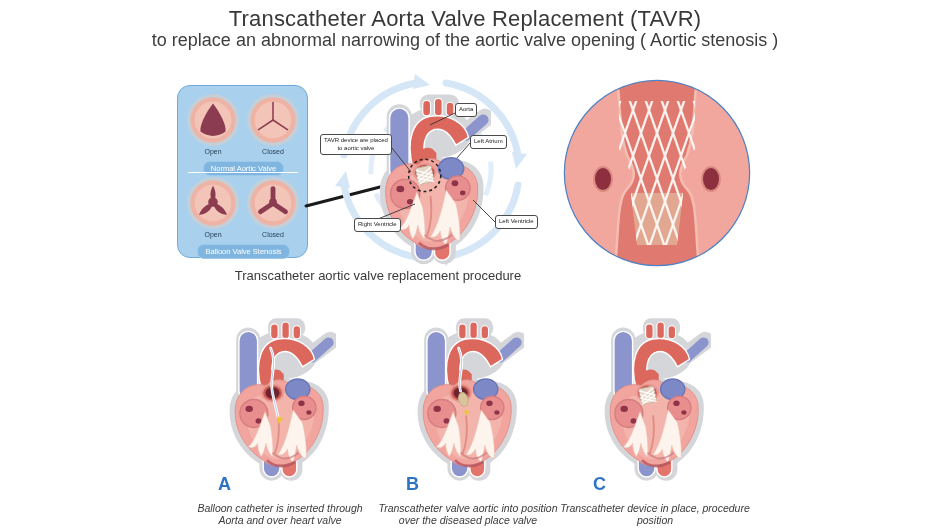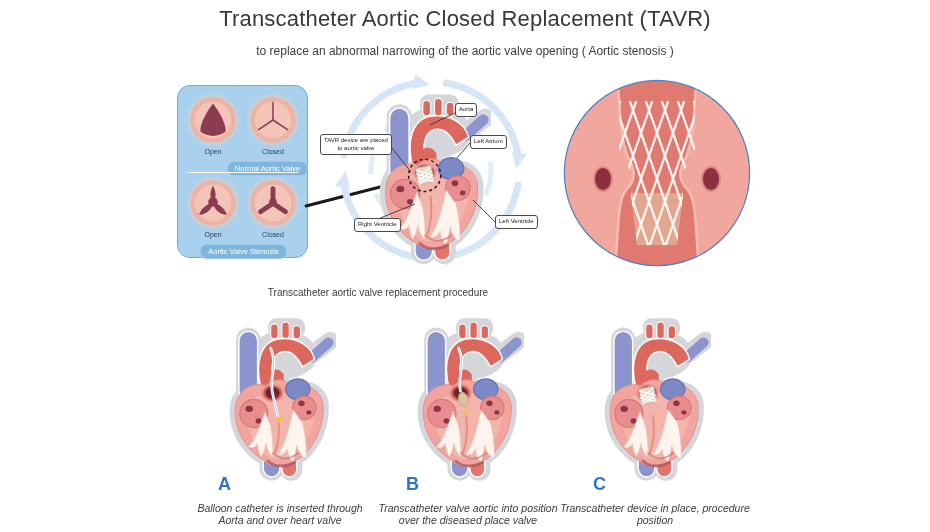--- a/index.html
+++ b/index.html
@@ -1,36 +1,36 @@
 <!DOCTYPE html>
 <html><head>
 <meta charset="utf-8">
 <style>
   html,body{margin:0;padding:0;background:#fff;font-family:"Liberation Sans",sans-serif;}
   #canvas{position:relative;width:930px;height:532px;background:#fff;overflow:hidden;}
 
   
   .title{position:absolute;top:6px;left:0;width:930px;text-align:center;
          font-size:22px;font-weight:400;color:#383838;letter-spacing:.2px;}
-  .subtitle{position:absolute;top:44px;left:0;width:930px;text-align:center;
-            font-size:12px;color:#3d3d3d;}
+  .subtitle{position:absolute;top:30px;left:0;width:930px;text-align:center;
+            font-size:18px;color:#3d3d3d;}
 
   
   .valve-panel{position:absolute;left:177px;top:85px;width:131px;height:173px;
                background:#a9d1ee;border:1.5px solid #6fabdc;border-radius:13px;box-sizing:border-box;}
   .valve-circle{position:absolute;width:54px;height:54px;}
   .vc1{left:8px;top:7px;} .vc2{left:68px;top:7px;}
   .vc3{left:8px;top:90px;} .vc4{left:68px;top:90px;}
   .valve-state{position:absolute;width:54px;text-align:center;font-size:7px;color:#274158;}
   .vs1{left:8px;top:62px;} .vs2{left:68px;top:62px;}
   .vs3{left:8px;top:145px;} .vs4{left:68px;top:145px;}
   .pill{position:absolute;left:0;width:131px;text-align:center;}
   .pill span{display:inline-block;background:#7fb5de;border:1px solid #9ccaec;color:#fff;
              font-size:7.5px;padding:2px 7px;border-radius:7px;white-space:nowrap;}
-  .pill-normal{top:71px;padding-left:24px;} .pill-stenosis{top:154px;}
+  .pill-normal{top:71px;} .pill-stenosis{top:154px;}
   .panel-divider{position:absolute;left:10px;top:86px;width:110px;height:0;border-top:1.5px solid #ffffff;}
 
   
   .connector-svg{position:absolute;left:304px;top:170px;width:125px;height:42px;}
 
   
   .heart-center{position:absolute;left:318px;top:72px;width:235px;height:205px;}
   .arrows-svg{position:absolute;left:13px;top:-2px;width:200px;height:200px;}
   .center-heart-svg{position:absolute;left:56px;top:6px;width:117px;height:187px;}
   .leaders-svg{position:absolute;left:0;top:0;width:235px;height:205px;pointer-events:none;}
@@ -39,22 +39,22 @@
   .co-aorta{left:137px;top:31px;}
   .co-left-atrium{left:152px;top:63px;}
   .co-tavr{left:2px;top:62px;}
   .co-right-ventricle{left:36px;top:146px;}
   .co-left-ventricle{left:177px;top:143px;}
 
   
   .detail-circle{position:absolute;left:561px;top:77px;width:192px;height:192px;}
 
   
-  .procedure-heading{position:absolute;top:287px;left:0;width:756px;text-align:center;
-                     font-size:10px;color:#3a3a3a;}
+  .procedure-heading{position:absolute;top:268px;left:0;width:756px;text-align:center;
+                     font-size:13px;color:#3a3a3a;}
 
   
   .step-col{position:absolute;top:303px;width:190px;height:229px;}
   .col-a{left:185px;} .col-b{left:373px;} .col-c{left:560px;}
   .step-heart{position:absolute;left:39px;top:0;width:112px;height:178px;}
   .step-letter{position:absolute;left:33px;top:171px;font-size:18px;font-weight:bold;color:#2e74c6;}
   .step-caption{position:absolute;left:0;top:199px;width:190px;text-align:center;
                 font-size:10.5px;color:#3b3b3b;line-height:1.18;font-style:italic;}
 </style>
 </head>
@@ -117,21 +117,21 @@
           <path d="M0,14 L16,6"></path>
         <path d="M0,10 L16,17"></path>
           <path d="M0,17 L16,10"></path>
       </g>
     </g>
   </defs>
 </svg>
 
 <div id="canvas">
 
-  <div class="title">Transcatheter Aortic Closed Replacement (TAVR)</div>
+  <div class="title">Transcatheter Aorta Valve Replacement (TAVR)</div>
   <div class="subtitle">to replace an abnormal narrowing of the aortic valve opening ( Aortic stenosis )</div>
 
   <div class="valve-panel">
     <svg class="valve-circle vc1" viewBox="0 0 56 56">
       <circle cx="28" cy="28" r="27" fill="#c4cfd8"></circle>
       <circle cx="28" cy="28" r="23.5" fill="#efb3a5"></circle>
       <circle cx="28" cy="28" r="19" fill="#f3c5b8"></circle>
       <path d="M28,11 C35,20 42,33 41,40 C33,46 23,46 15,40 C14,33 21,20 28,11 Z" fill="#8c3c50"></path>
     </svg>
     <svg class="valve-circle vc2" viewBox="0 0 56 56">
@@ -165,21 +165,21 @@
           <path d="M29,29 L41,37"></path>
       </g>
       <circle cx="28" cy="27" r="4" fill="#8c3c50"></circle>
     </svg>
     <div class="valve-state vs1">Open</div>
     <div class="valve-state vs2">Closed</div>
     <div class="pill pill-normal"><span>Normal Aortic Valve</span></div>
     <div class="panel-divider"></div>
     <div class="valve-state vs3">Open</div>
     <div class="valve-state vs4">Closed</div>
-    <div class="pill pill-stenosis"><span>Aortic Valve Stenosis</span></div>
+    <div class="pill pill-stenosis"><span>Balloon Valve Stenosis</span></div>
   </div>
 
   <svg class="connector-svg">
     <path d="M2,36 L119,6" stroke="#1a1a1a" stroke-width="3" stroke-linecap="round" fill="none"></path>
   </svg>
 
   <div class="heart-center">
     <svg class="arrows-svg" viewBox="0 0 200 200">
       <g stroke="#d5e7f6" stroke-width="7" fill="none" stroke-linecap="round">
         <path d="M115,13 A88,88 0 0 1 187,85"></path>

